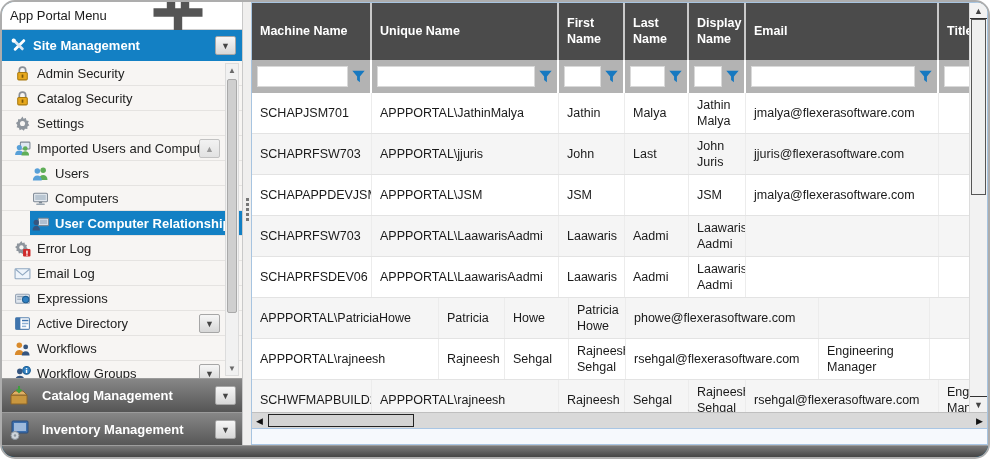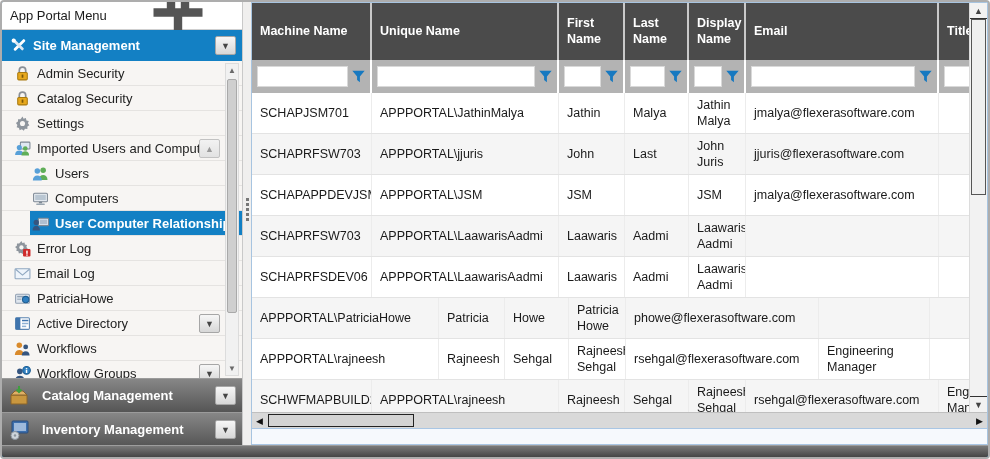--- a/index.html
+++ b/index.html
@@ -1,17 +1,17 @@
 <!DOCTYPE html>
 <html><head>
 <meta charset="utf-8">
 <style>
   html,body{margin:0;padding:0;background:#fff;font-family:"Liberation Sans","DejaVu Sans",sans-serif;}
   .window{position:relative;width:990px;height:459px;background:#0369a1;border:2px solid #adadad;
-          border-radius:4px;box-sizing:border-box;overflow:hidden;}
+          border-radius:15px;box-sizing:border-box;overflow:hidden;}
 
   
   .sidebar{position:absolute;left:0;top:0;width:241px;bottom:11px;background:#f7f5f3;
            border-right:1px solid #c9c9c9;display:flex;flex-direction:column;box-sizing:border-box;}
   .sb-title{height:27px;background:#fff;border-bottom:1px solid #cfcfcf;display:flex;align-items:center;
             padding:0 8px;font-size:13px;color:#1b1b1b;flex:0 0 auto;}
   .sb-title span{flex:1;}
   .sb-pin{width:16px;height:16px;display:flex;align-items:center;justify-content:center;cursor:pointer;}
   .sb-header{height:31px;background:#1380c4;display:flex;align-items:center;padding:0 6px 0 8px;
              color:#fff;font-size:13px;font-weight:bold;flex:0 0 auto;}
@@ -225,21 +225,21 @@
           </div>
           <div class="sb-item">
             <span class="sb-icon">
               <svg viewBox="0 0 16 16">
                 <rect x="1.5" y="4" width="13" height="8.5" rx="1" fill="#dfe6ee" stroke="#93a1b3"></rect>
                 <rect x="3" y="5.5" width="6" height="1.4" fill="#93a1b3"></rect>
                 <rect x="3" y="8" width="4" height="1.4" fill="#aab7c6"></rect>
                 <circle cx="11" cy="9" r="3" fill="#2f7fc1" stroke="#1c5d92"></circle>
               </svg>
             </span>
-            <span>PatriciaHowe</span>
+            <span>Expressions</span>
           </div>
           <div class="sb-item">
             <span class="sb-icon">
               <svg viewBox="0 0 16 16">
                 <rect x="1.5" y="2.5" width="13" height="11" rx="1" fill="#fff" stroke="#5b84b0"></rect>
                 <rect x="1.5" y="2.5" width="4.5" height="11" fill="#3f74ad"></rect>
                 <rect x="7.5" y="4.5" width="6" height="1.4" fill="#3f74ad"></rect>
                 <rect x="7.5" y="7.3" width="6" height="1.4" fill="#8fb1d4"></rect>
                 <rect x="7.5" y="10" width="4" height="1.4" fill="#8fb1d4"></rect>
               </svg>

